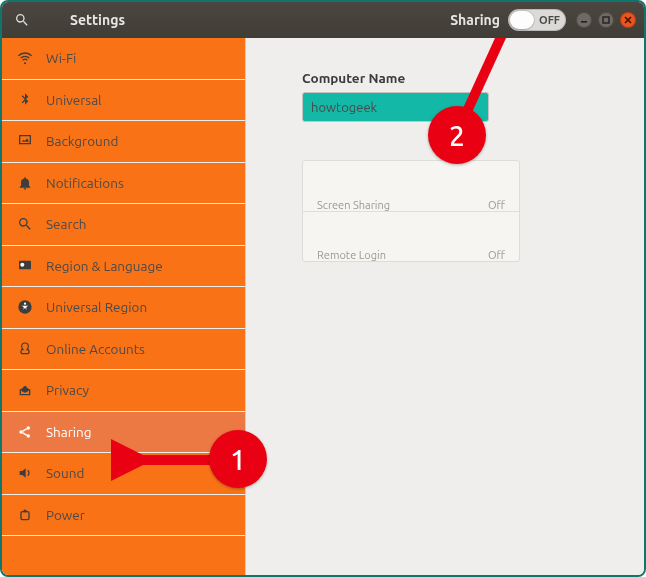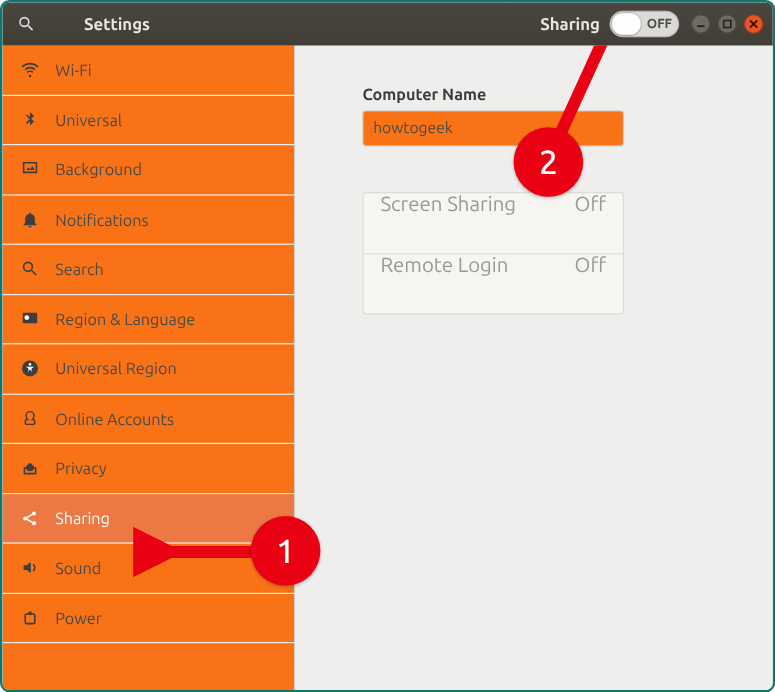--- a/index.html
+++ b/index.html
@@ -19,23 +19,23 @@
 
   .body { flex: 1; display: flex; overflow: hidden; }
   .sidebar { width: 244px; background: #f97316; border-right: 1px solid #d0cec9; overflow-y: auto; }
   .sidebar-item { height: 41.5px; display: flex; align-items: center; padding: 0 14px; font-size: 13.5px; color: #4a4a4a; border-bottom: 1px solid #efeeec; cursor: pointer; gap: 12px; }
   .sidebar-item .icon { width: 18px; height: 18px; display: flex; align-items: center; justify-content: center; color: #3d3d3d; }
   .sidebar-item.selected { background: #ec7843; color: #fff; }
   .sidebar-item.selected .icon { color: #fff; }
 
   .main { flex: 1; padding: 32px 56px; background: #f0eeec; position: relative; }
   .field-label { font-weight: bold; font-size: 13.5px; color: #3c3c3c; margin-bottom: 6px; display: block; }
-  .text-input { width: 218px; height: 30px; background: #f97316; border: 1px solid #c5c3be; border-radius: 3px; padding: 0 8px; font-size: 13px; color: #4a4a4a; }
+  .text-input { width: 187px; height: 30px; background: #14b8a6; border: 1px solid #c5c3be; border-radius: 3px; padding: 0 8px; font-size: 13px; color: #4a4a4a; }
   .option-list { margin-top: 38px; width: 218px; border: 1px solid #dedcd7; border-radius: 3px; background: #f6f5f2; }
-  .option-row { height: 50px; display: flex; align-items: flex-start; justify-content: space-between; padding: 0 14px; font-size: 17px; color: #9a9893; cursor: pointer; }
+  .option-row { height: 50px; display: flex; align-items: flex-end; justify-content: space-between; padding: 0 14px; font-size: 11px; color: #9a9893; cursor: pointer; }
   .option-row + .option-row { border-top: 1px solid #e0ded9; }
   .option-row .state { color: #9a9893; }
 
   
   .anno { position: absolute; z-index: 50; pointer-events: none; }
   .anno-circle { width: 58px; height: 58px; border-radius: 50%; background: #e90012; color: #fff; font-size: 28px; font-weight: 500; display: flex; align-items: center; justify-content: center; box-shadow: 0 1px 3px rgba(0,0,0,.3); }
   svg.icon-svg { width: 16px; height: 16px; fill: currentColor; }
 </style>
 </head>
 <body>

